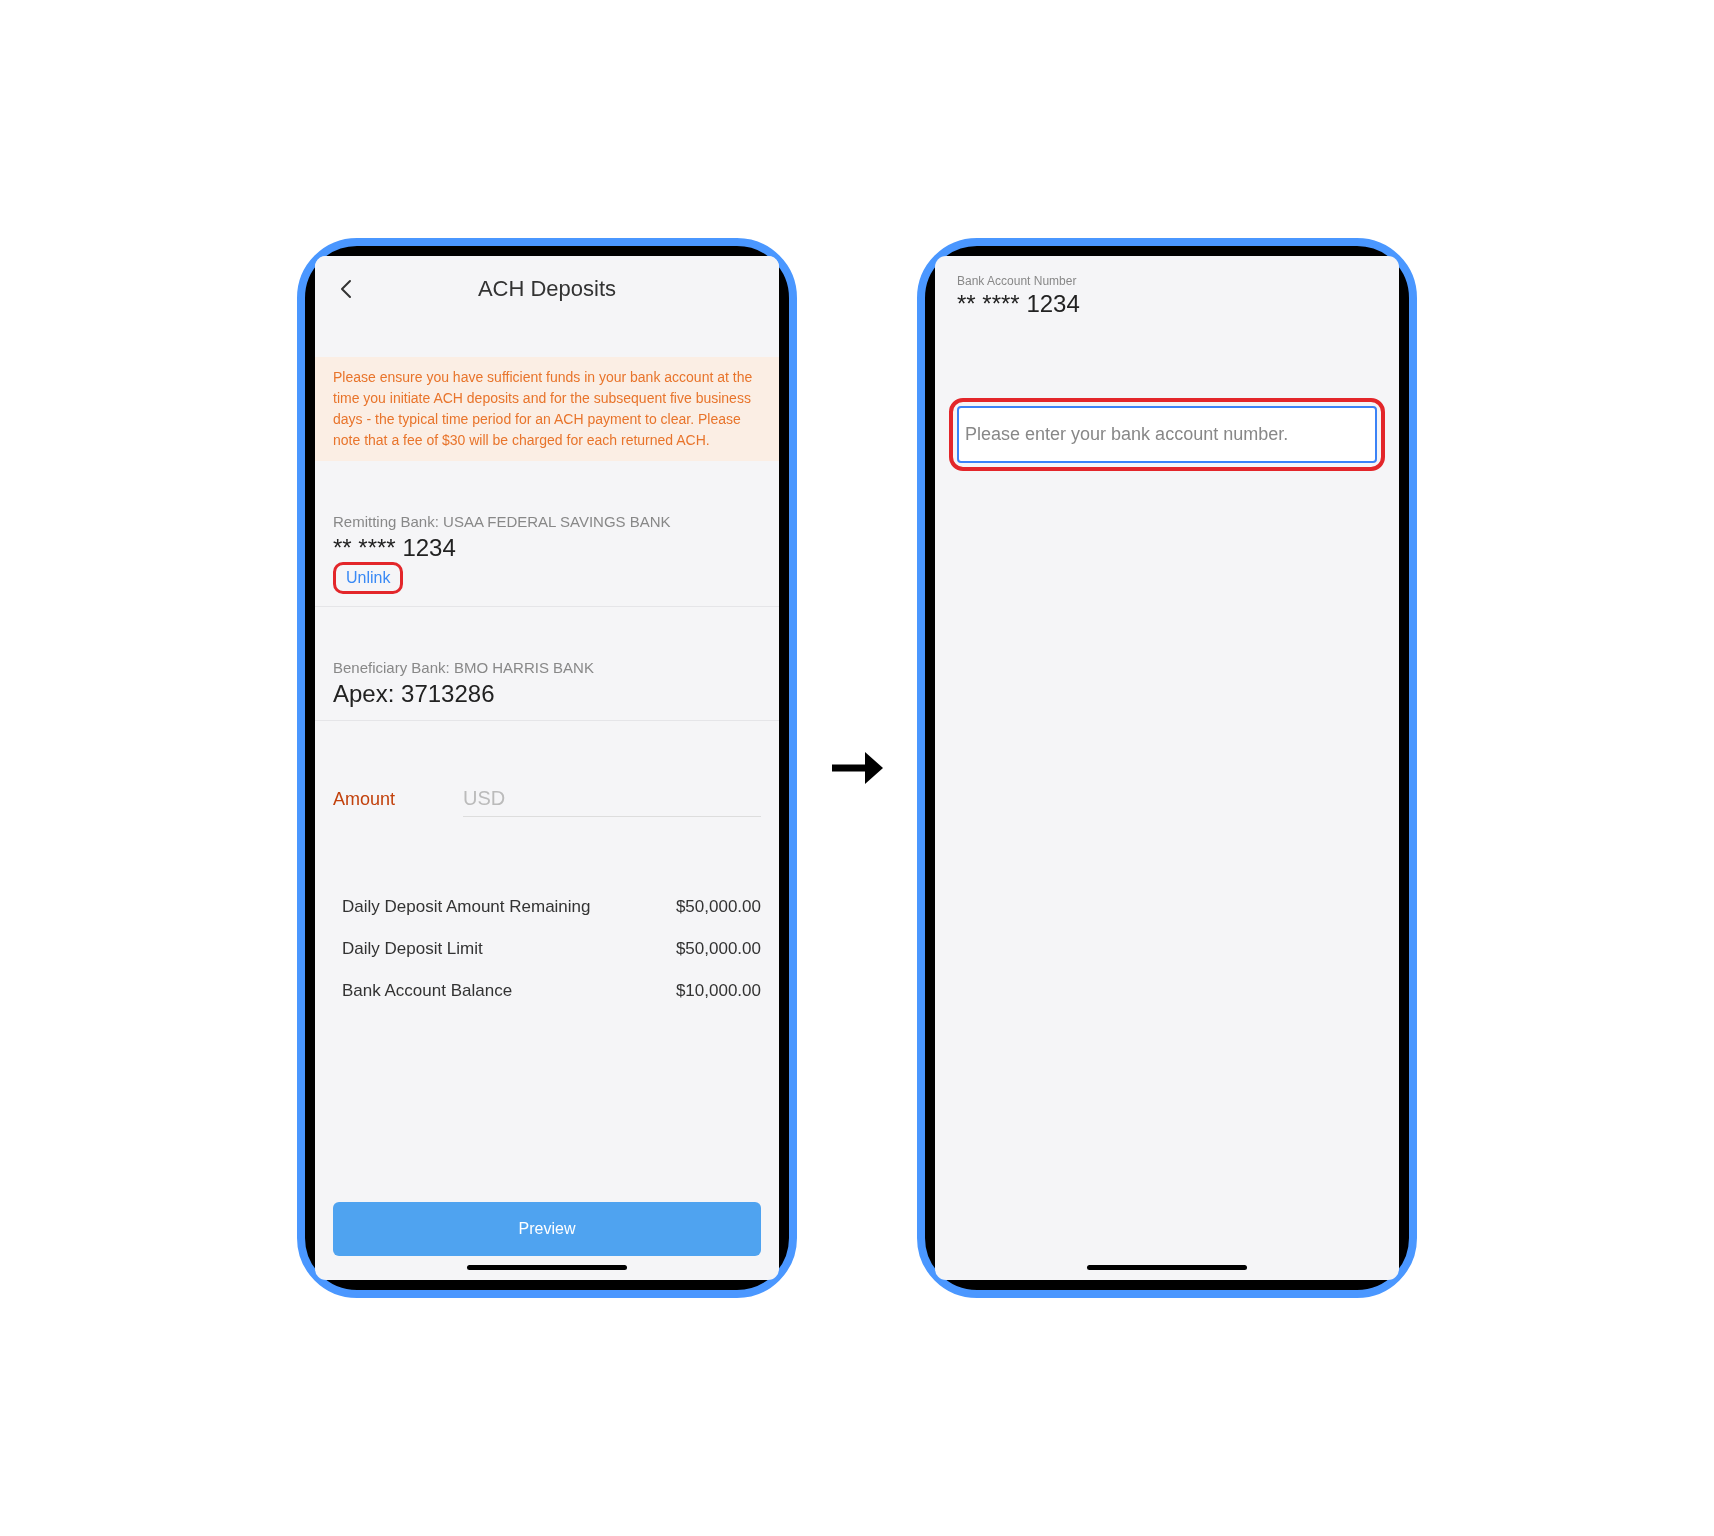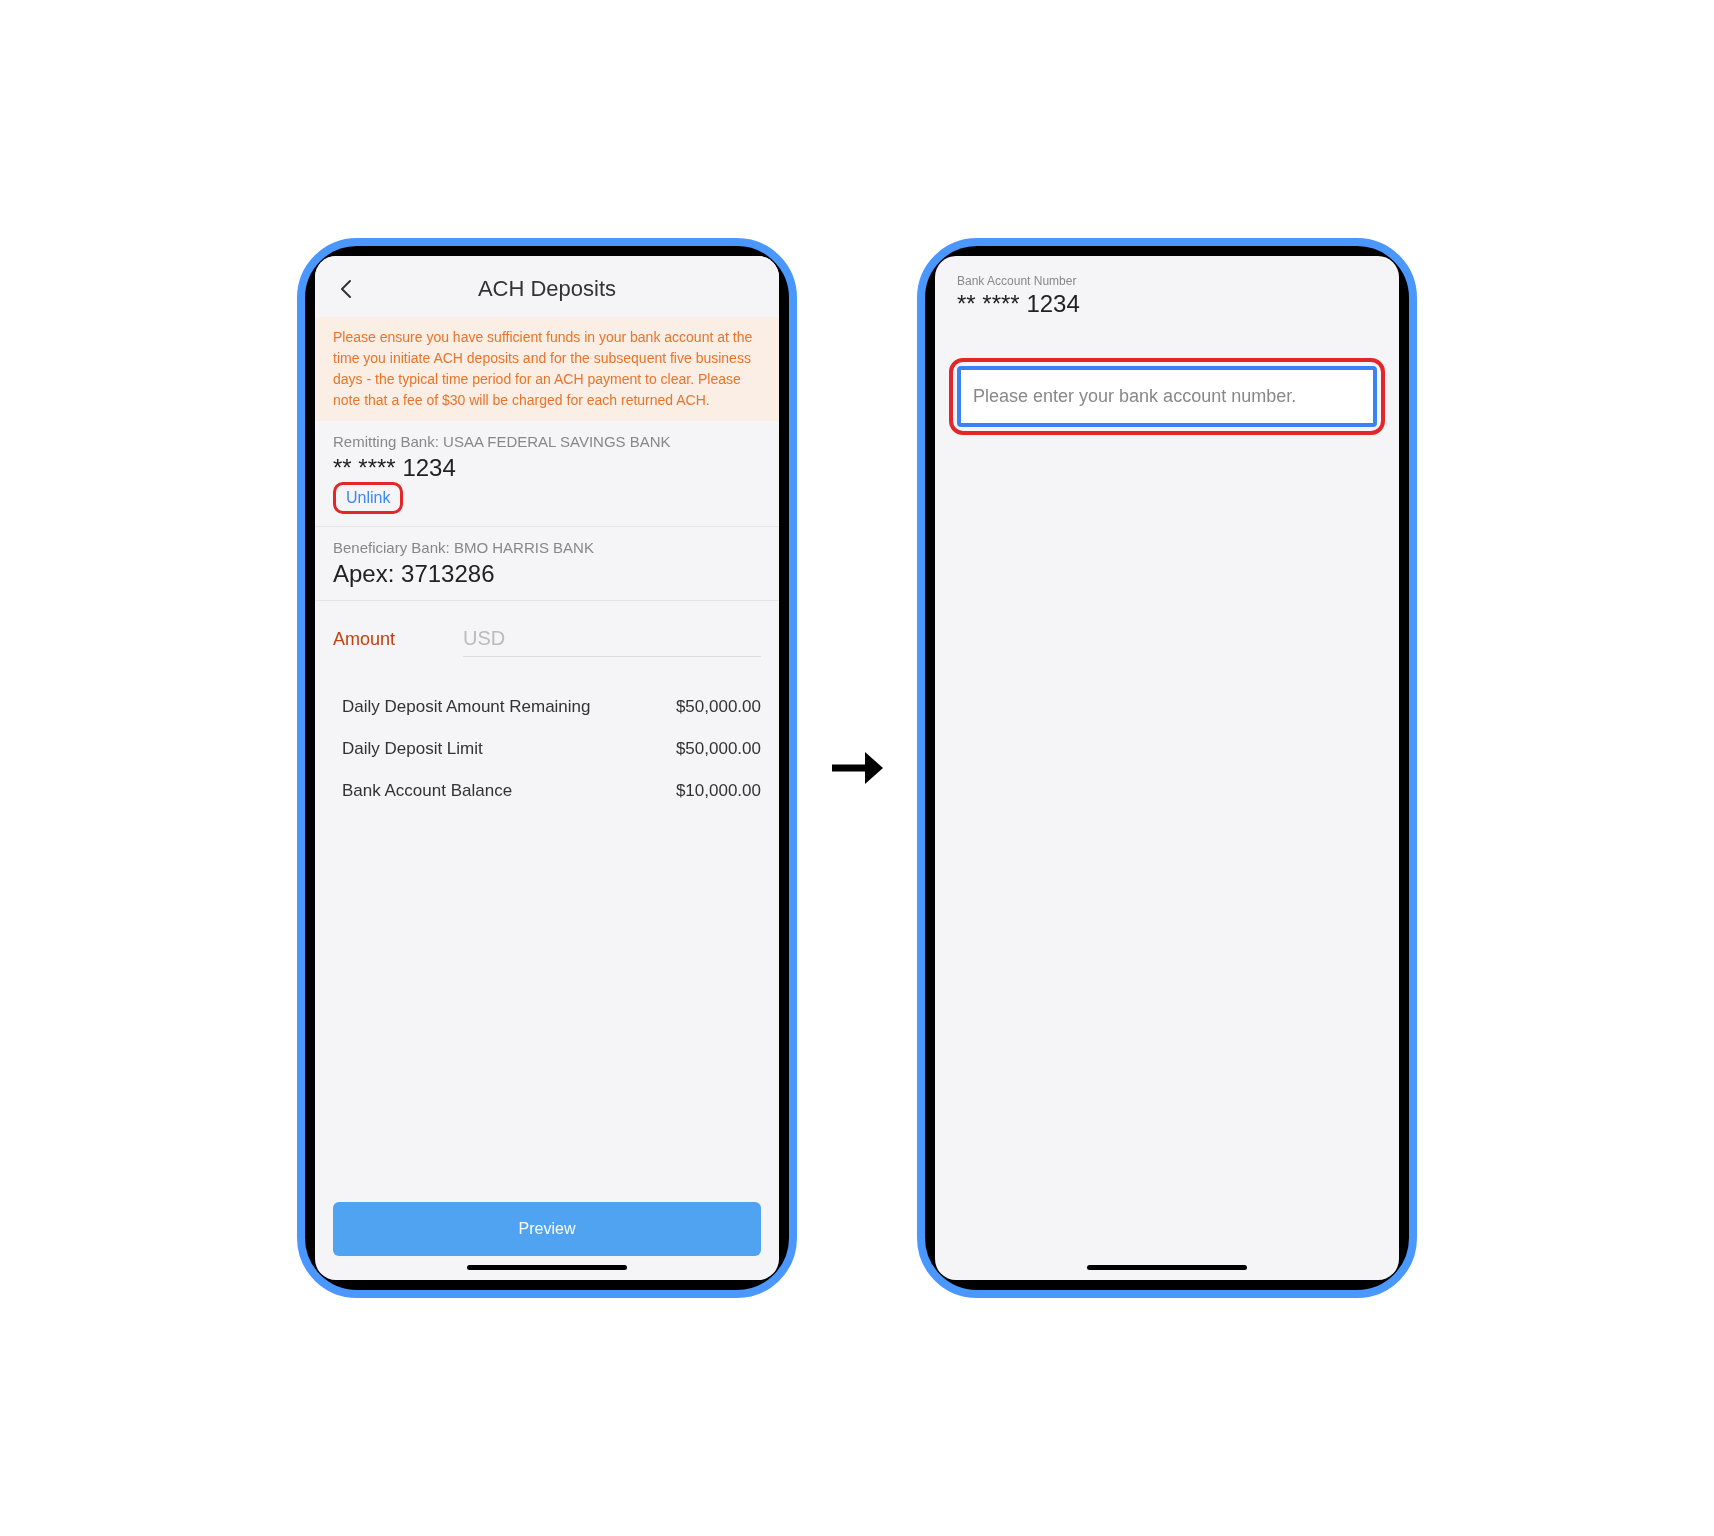--- a/index.html
+++ b/index.html
@@ -23,26 +23,27 @@
       height: 1060px;
       border: 8px solid #4a97ff;
       border-radius: 60px;
       background: #000;
       padding: 10px;
       position: relative;
     }
     .screen {
       width: 100%;
       height: 100%;
-      border-radius: 21px;
+      border-radius: 11px;
       background: #f5f5f7;
       overflow: hidden;
       position: relative;
       display: flex;
       flex-direction: column;
+      gap: 40px;
     }
     .header {
       display: flex;
       align-items: center;
       padding: 20px 20px 15px 20px;
       background: #f5f5f7;
     }
     .back-icon {
       width: 24px;
       height: 24px;
@@ -179,23 +180,23 @@
       color: #888;
     }
     .input-outline {
       border: 4px solid #e3262a;
       border-radius: 14px;
       margin: 30px 14px 0 14px;
       padding: 4px;
     }
     .account-input-box {
       background: #fff;
-      border: 4px solid #3b82f6;
+      border: 2px solid #3b82f6;
       border-radius: 4px;
-      padding: 16px 12px;
+      padding: 16px 6px;
     }
     .account-input {
       width: 100%;
       border: none;
       background: transparent;
       font-size: 18px;
       color: #888;
       outline: none;
     }
     .account-input::placeholder {

